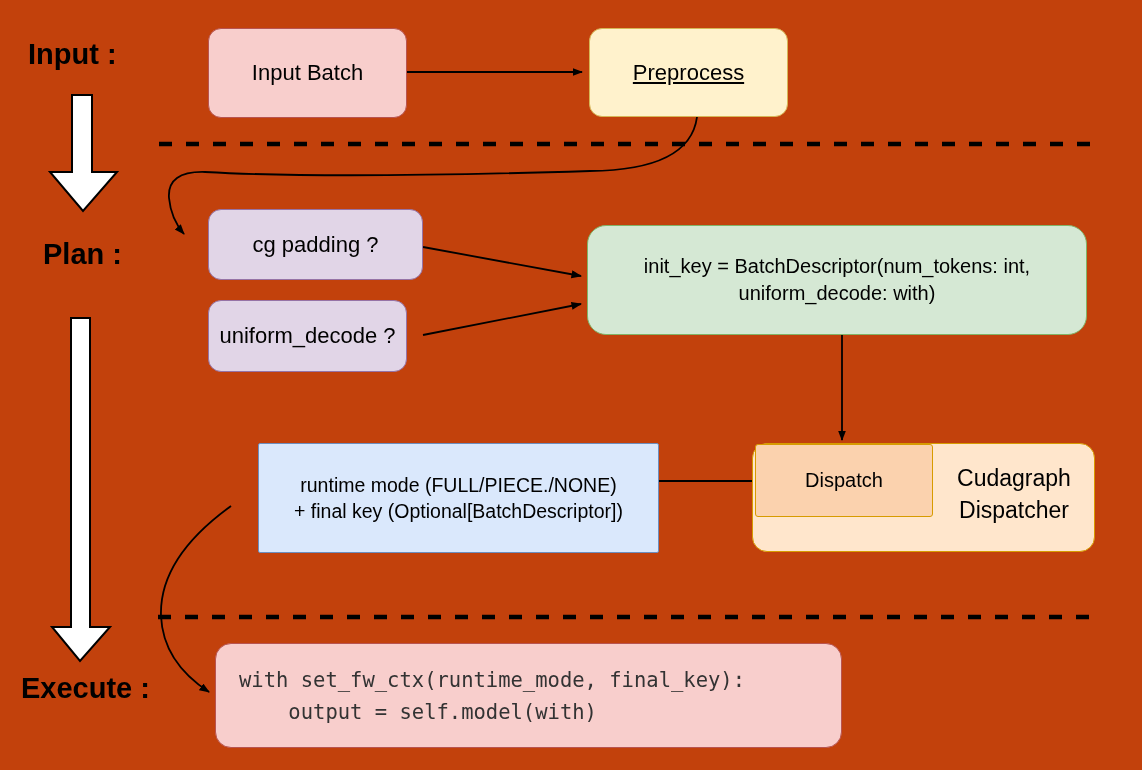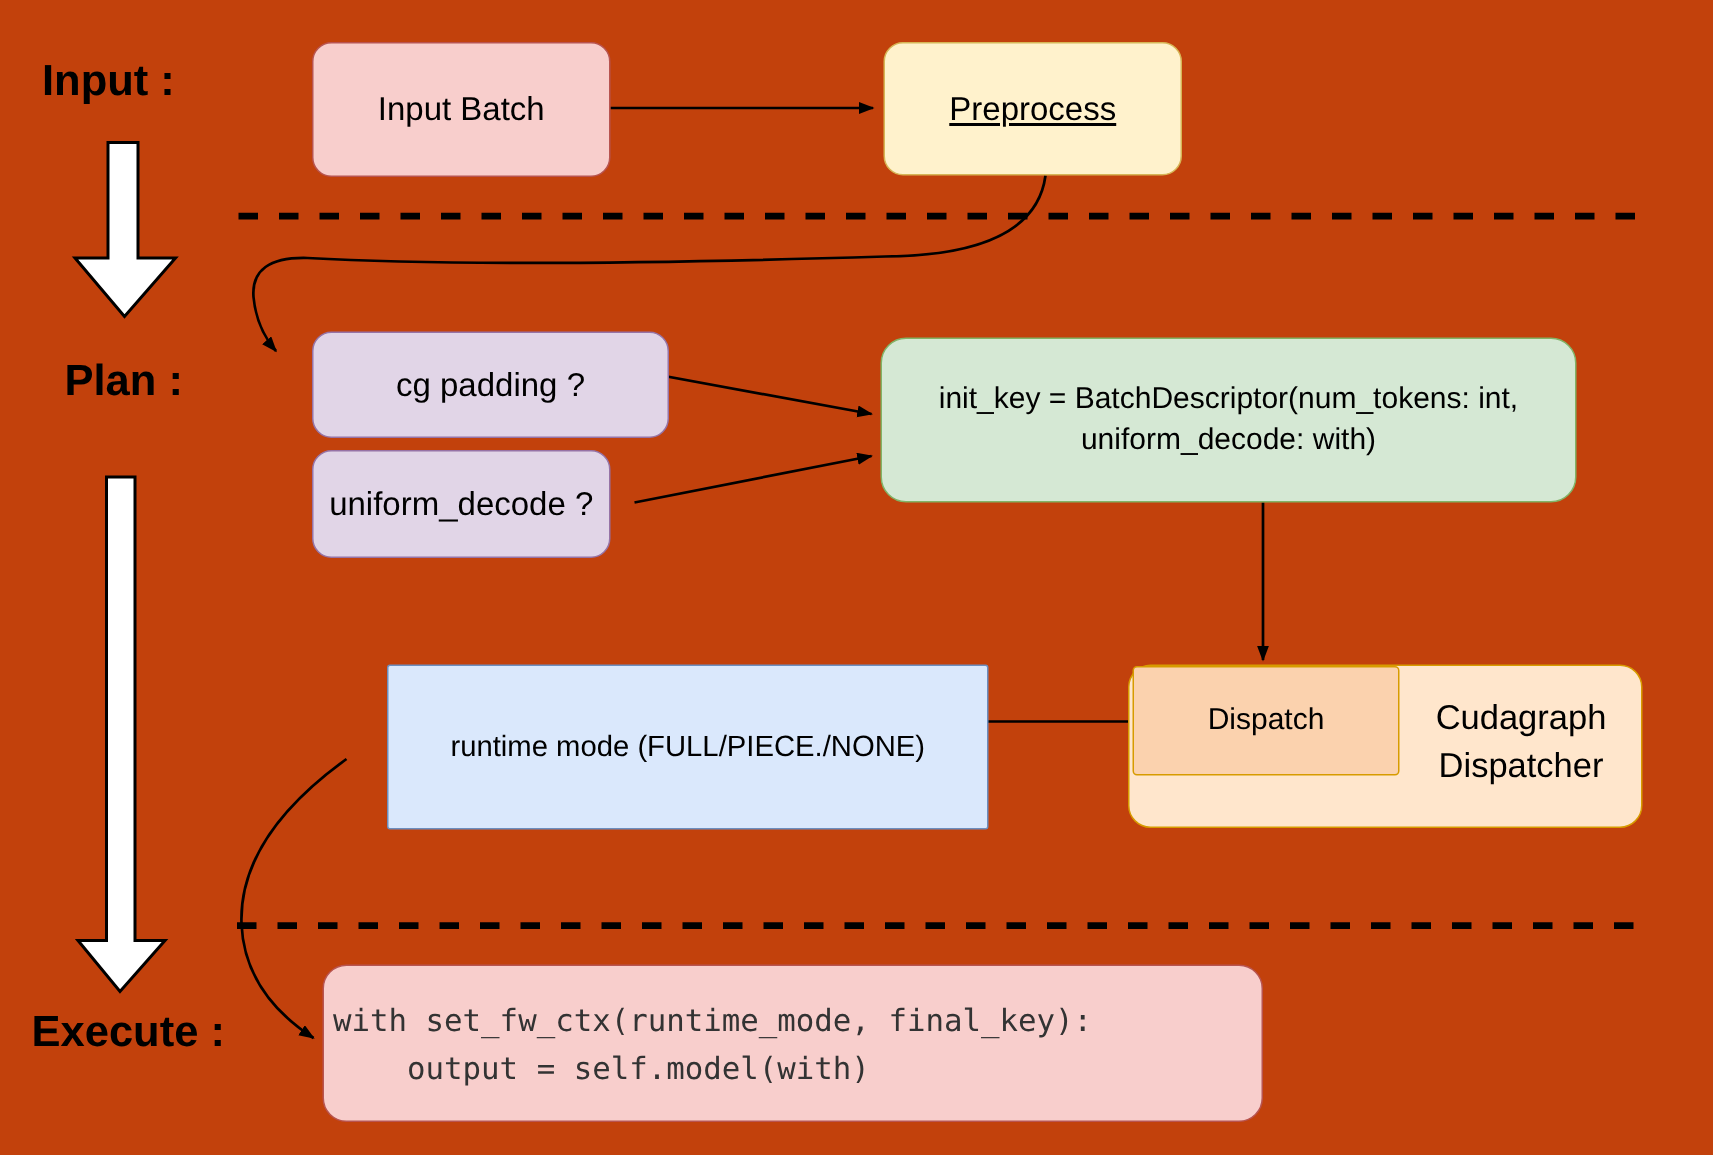--- a/index.html
+++ b/index.html
@@ -39,21 +39,21 @@
   .node-orange-inner{background:#fbd2ae;border:1.6px solid #d79b00;border-radius:3px;}
   .fs22{font-size:22px;}
   .fs20{font-size:20px;}
   .fs195{font-size:19.5px;}
   .code-box{
     background:#f8cecc;border:1.8px solid #b85450;border-radius:16px;
     align-items:flex-start;justify-content:center;text-align:left;
     font-family:"DejaVu Sans Mono","Liberation Mono",monospace;
     font-size:20.5px;color:#333;line-height:32px;
   }
-  .code-line{white-space:pre;padding-left:6px;}
+  .code-line{white-space:pre;padding-left:23px;}
   .cudagraph-label{
     position:absolute;left:933px;top:462px;width:162px;height:72px;
     font-size:23px;color:#000;text-align:center;line-height:32px;
   }
 </style>
 </head>
 <body>
 
 <div class="canvas">
 
@@ -80,35 +80,36 @@
   </svg>
 
   <div class="stage-label" style="left:28px;top:38px;">Input :</div>
   <div class="stage-label" style="left:43px;top:238px;">Plan :</div>
   <div class="stage-label" style="left:21px;top:672px;">Execute :</div>
 
   <div class="node node-red fs22" style="left:208px;top:28px;width:199px;height:90px;">Input Batch</div>
 
   <div class="node node-yellow fs22" style="left:589px;top:28px;width:199px;height:89px;">Preprocess</div>
 
-  <div class="node node-purple fs22" style="left:208px;top:221px;width:238px;height:71px;">cg padding ?</div>
+  <div class="node node-purple fs22" style="left:208px;top:209px;width:215px;height:71px;">cg padding ?</div>
 
   <div class="node node-purple fs22" style="left:208px;top:300px;width:199px;height:72px;">uniform_decode ?</div>
 
-  <div class="node node-green fs20" style="left:587px;top:225px;width:464px;height:110px;">
+  <div class="node node-green fs20" style="left:587px;top:225px;width:500px;height:110px;border-radius:19px;">
     <div>init_key = BatchDescriptor(num_tokens: int,</div>
     <div>uniform_decode: with)</div>
   </div>
 
   <div class="node node-orange-outer" style="left:752px;top:443px;width:343px;height:109px;"></div>
   <div class="cudagraph-label">Cudagraph Dispatcher</div>
   <div class="node node-orange-inner fs20" style="left:755px;top:444px;width:178px;height:73px;">Dispatch</div>
 
   <div class="node node-blue fs195" style="left:226px;top:443px;width:401px;height:110px;">
     <div>runtime mode (FULL/PIECE./NONE)</div>
+    <div>+ final key (Optional[BatchDescriptor])</div>
   </div>
 
   <div class="node code-box" style="left:215px;top:643px;width:627px;height:105px;">
     <div class="code-line">with set_fw_ctx(runtime_mode, final_key):</div>
     <div class="code-line">    output = self.model(with)</div>
   </div>
 
 </div>
 
 </body></html>

